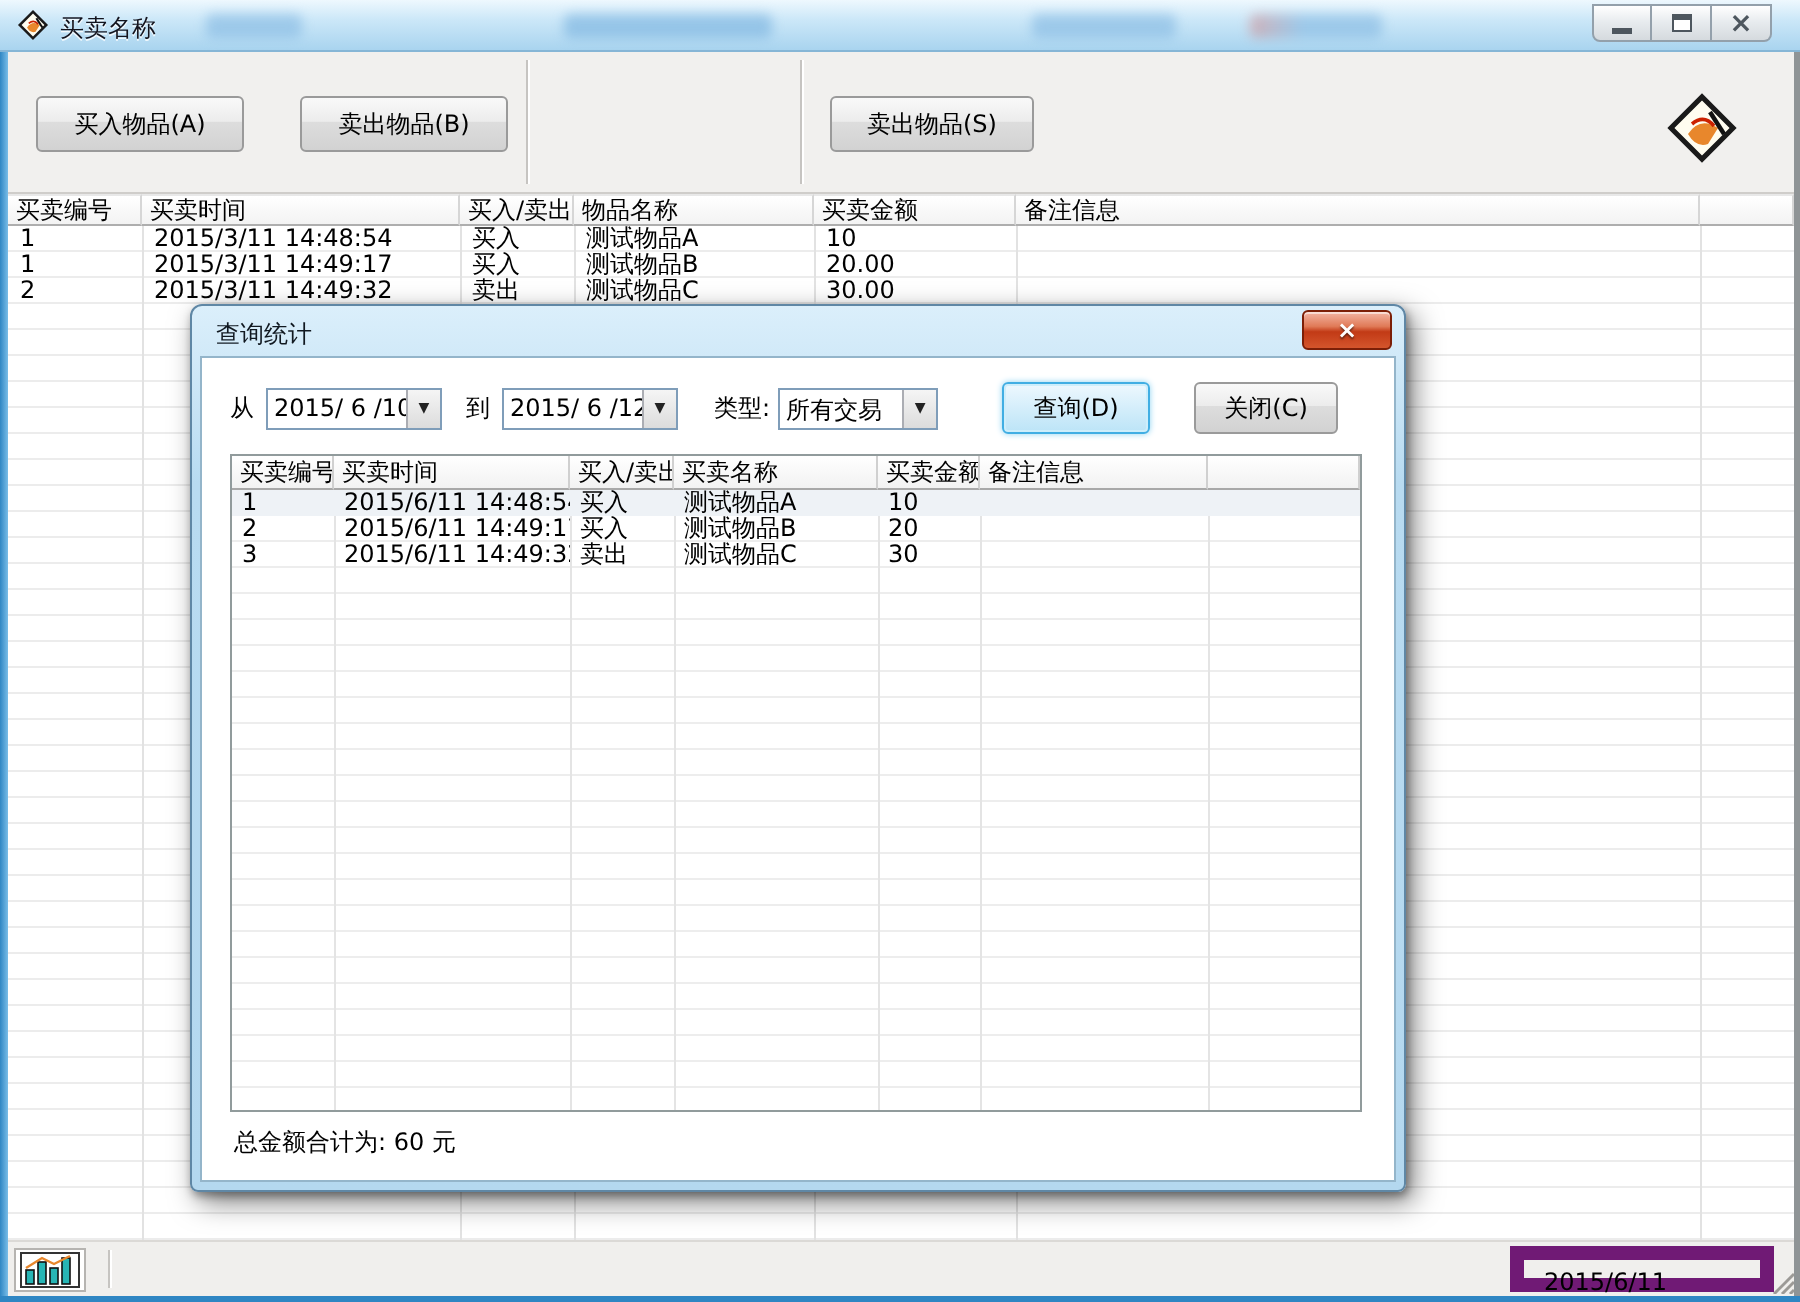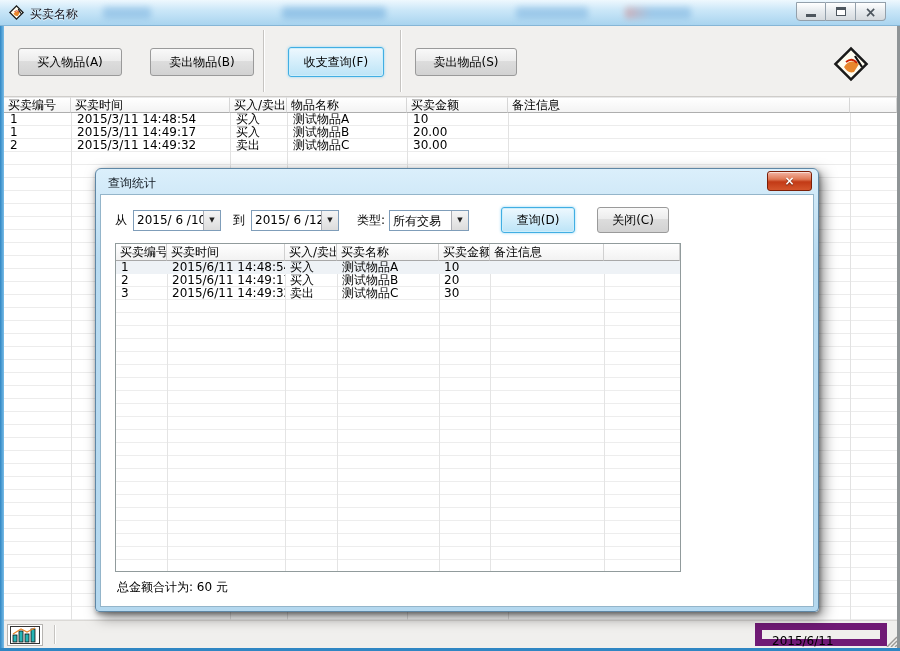--- a/index.html
+++ b/index.html
@@ -83,21 +83,21 @@
     background:#f0efed; border-top:1px solid #dbd9d6; }
   .sb-iconpanel { position:absolute; left:3px; top:3px; width:36px; height:22px;
     border:1px solid #b6b4b1; background:#fff; display:flex; align-items:center; justify-content:center; }
   .sb-sep { position:absolute; left:50px; top:4px; bottom:4px; width:2px;
     border-left:1px solid #c6c4c1; border-right:1px solid #ffffff; }
   .sb-total { position:absolute; left:62px; top:6px;margin-top:27px; }
   .sb-date { position:absolute; right:10px; top:2px; width:132px; height:23px;
     border:7px solid #701a75; line-height:22px; padding-left:10px; background:#f0efed; }
   .sb-grip { position:absolute; right:0; bottom:1px; width:13px; height:13px; }
   
-  .dialog { position:absolute; left:95px; top:168px; width:724px; height:444px; z-index:10;
+  .dialog { position:absolute; left:95px; top:152px; width:608px; height:444px; z-index:10;
     background:linear-gradient(#dbeffb,#b8dbf1 20%,#b4d8ef);
     border:1px solid #5f87a5; border-radius:6px 6px 4px 4px;
     box-shadow:4px 5px 14px rgba(0,0,0,.5), 1px 2px 4px rgba(0,0,0,.35); }
   .dlg-titlebar { position:absolute; left:0; top:0; right:0; height:25px; }
   .dlg-title { position:absolute; left:12px; top:6px; color:#101820; }
   .dlg-close { position:absolute; right:6px; top:2px; width:45px; height:20px; border-radius:3px;
     border:1px solid #7c1f07; color:#fff; font-weight:bold; font-size:12px;
     display:flex; align-items:center; justify-content:center;
     background:linear-gradient(#f3b5a4,#e07a57 40%,#c23a16 55%,#d4552c);
     box-shadow:inset 0 1px 0 rgba(255,255,255,.55); text-shadow:0 1px 1px rgba(0,0,0,.5); cursor:default; }
@@ -167,21 +167,20 @@
   </div>
 
   <div class="border-left"></div>
   <div class="border-right"></div>
   <div class="border-bottom"></div>
 
   <div class="toolbar">
     <div class="tb-btn tb-buy">买入物品(A)</div>
     <div class="tb-btn tb-sell">卖出物品(B)</div>
     <div class="tb-sep sep1"></div>
-    <div class="tb-btn tb-query">收支查询(F)</div>
     <div class="tb-sep sep2"></div>
     <div class="tb-btn tb-settings">卖出物品(S)</div>
     <svg class="toolbar-logo" viewBox="0 0 40 40">
       <rect x="9" y="9" width="22" height="22" transform="rotate(45 20 20)" fill="#fffdf0" stroke="#1a1a1a" stroke-width="2.5"></rect>
       <path d="M13 23 q6 -9 15 -3 l-5 8 q-6 2 -10 -5 z" fill="#e8872c"></path>
       <path d="M15 18 q6 -5 11 1" stroke="#cc2200" stroke-width="1.8" fill="none"></path>
       <line x1="24" y1="12" x2="31" y2="23" stroke="#111" stroke-width="2.2"></line>
     </svg>
   </div>
 

